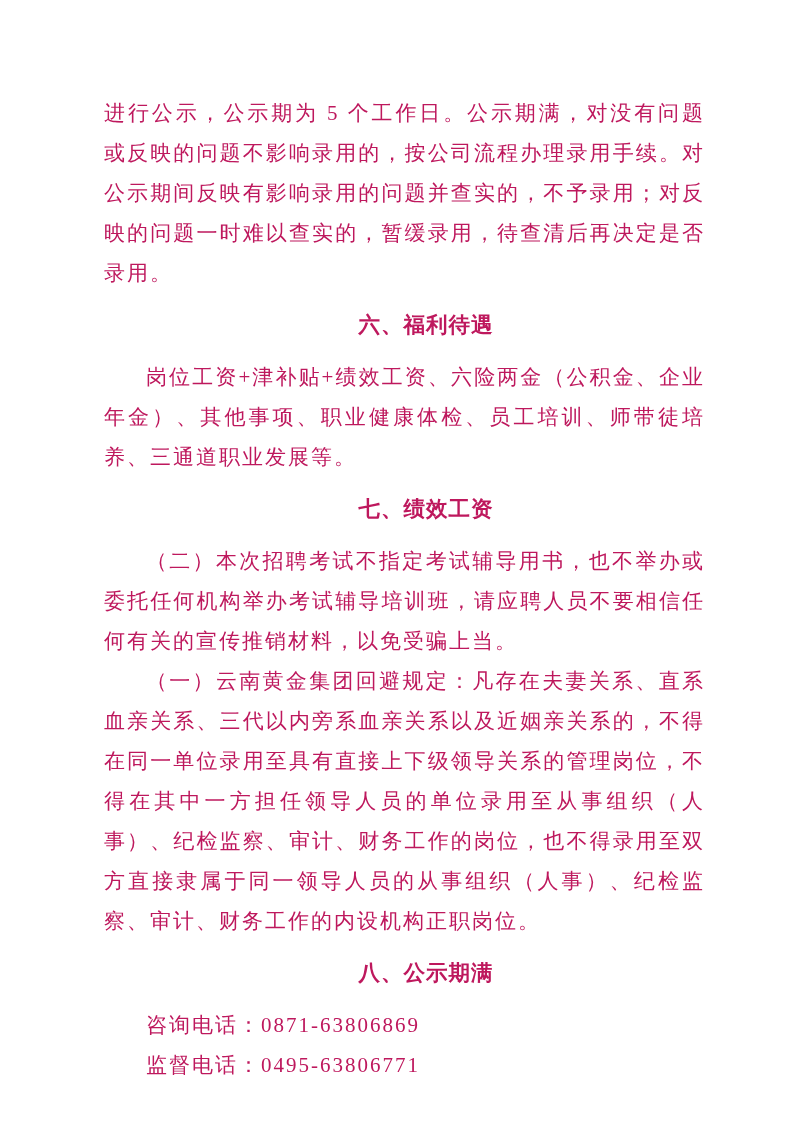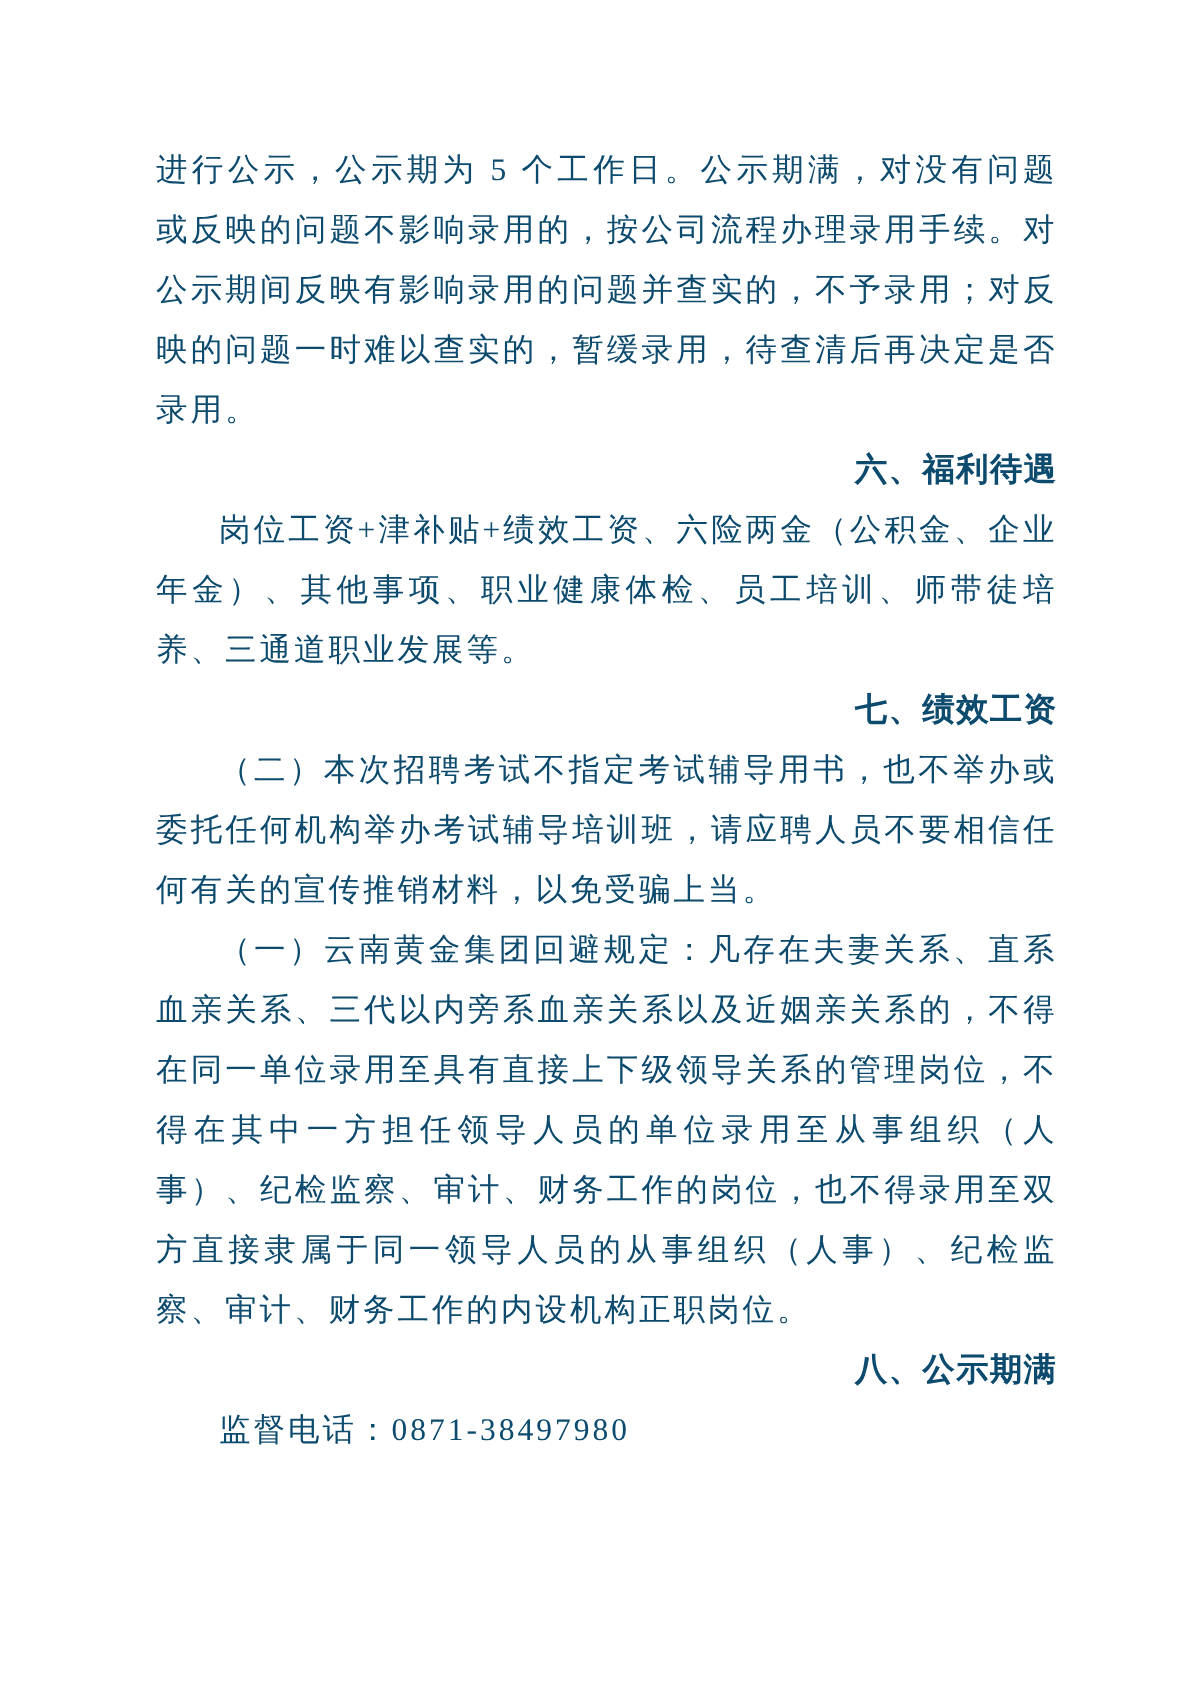--- a/index.html
+++ b/index.html
@@ -6,46 +6,46 @@
     margin: 0;
     padding: 0;
     background: #ffffff;
   }
   .page {
     position: relative;
     box-sizing: border-box;
     width: 793px;
     height: 1122px;
     background: #ffffff;
-    color: #0c4a6e;
+    color: #be185d;
     padding: 93px 88px 0 104px;
     font-family: "Liberation Serif", "DejaVu Serif", serif;
     font-size: 21px;
     line-height: 40px;
     overflow: hidden;
   }
   .para {
     margin: 0;
     text-align: justify;
     text-justify: inter-ideograph;
     text-indent: 2em;
     letter-spacing: 2px;
   }
   .para.no-indent {
     text-indent: 0;
   }
   .heading {
-    margin: 0;
+    margin: 12px;
     font-family: "Liberation Sans", "DejaVu Sans", sans-serif;
     font-weight: 700;
     font-size: 21.5px;
     line-height: 40px;
     text-indent: 2em;
     letter-spacing: 1px;
-    text-align: right;
+    text-align: center;
   }
   .contact {
     text-align: left;
   }
 </style>
 </head>
 <body>
 
 <div class="page">
 
@@ -56,16 +56,17 @@
   <p class="para">岗位工资+津补贴+绩效工资、六险两金（公积金、企业年金）、其他事项、职业健康体检、员工培训、师带徒培养、三通道职业发展等。</p>
 
   <h2 class="heading">七、绩效工资</h2>
 
   <p class="para">（二）本次招聘考试不指定考试辅导用书，也不举办或委托任何机构举办考试辅导培训班，请应聘人员不要相信任何有关的宣传推销材料，以免受骗上当。</p>
 
   <p class="para">（一）云南黄金集团回避规定：凡存在夫妻关系、直系血亲关系、三代以内旁系血亲关系以及近姻亲关系的，不得在同一单位录用至具有直接上下级领导关系的管理岗位，不得在其中一方担任领导人员的单位录用至从事组织（人事）、纪检监察、审计、财务工作的岗位，也不得录用至双方直接隶属于同一领导人员的从事组织（人事）、纪检监察、审计、财务工作的内设机构正职岗位。</p>
 
   <h2 class="heading">八、公示期满</h2>
 
+  <p class="para contact">咨询电话：0871-63806869</p>
 
-  <p class="para contact">监督电话：0871-38497980</p>
+  <p class="para contact">监督电话：0495-63806771</p>
 
 </div>
 
 </body></html>

